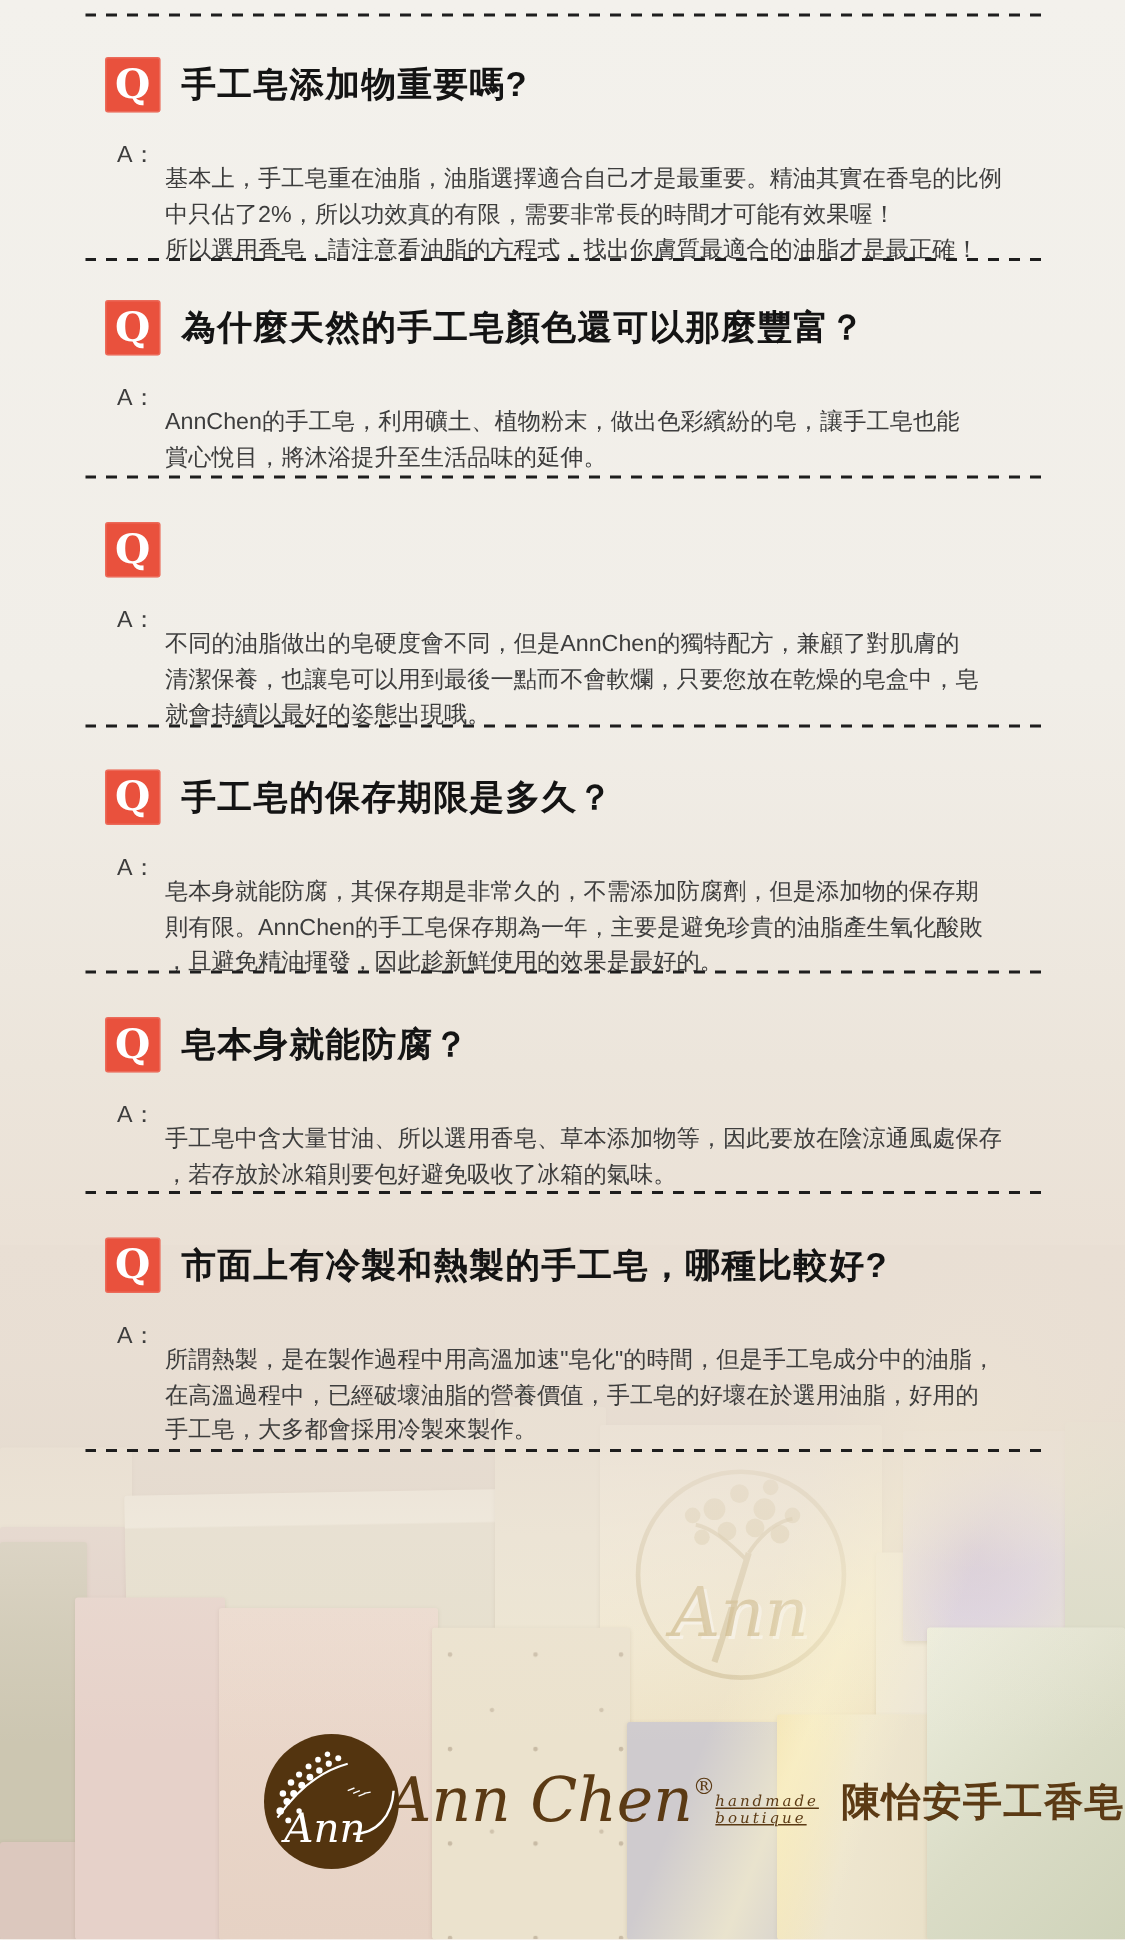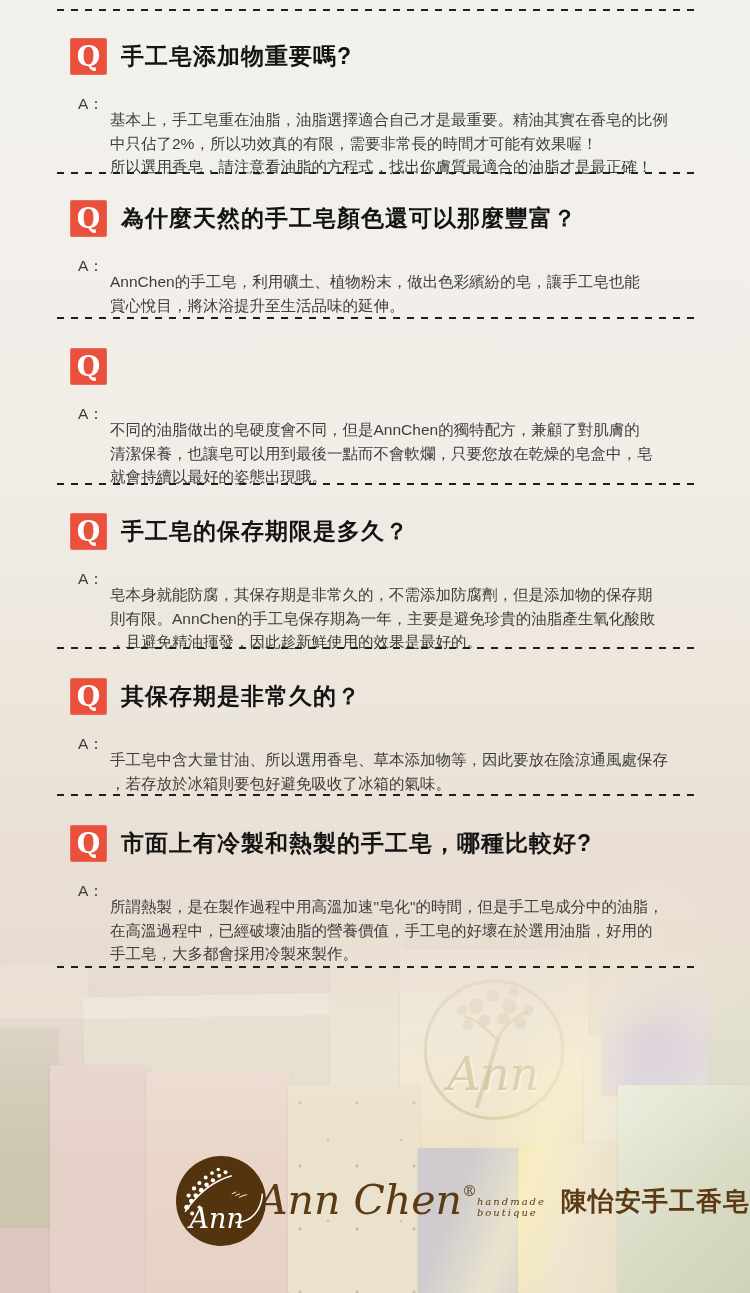--- a/index.html
+++ b/index.html
@@ -76,21 +76,21 @@
                    rgba(236,227,217,.5) 42%,rgba(240,232,222,.2) 56%,rgba(255,255,255,0) 72%);}
 
   
   .brand{position:absolute;left:176px;top:1156px;display:flex;align-items:center;z-index:6;}
   .logo-circle{width:90px;height:90px;flex:0 0 90px;margin-right:-8px;position:relative;z-index:2;}
   .wordmark-block{display:flex;flex-direction:row;align-items:center;}
   .wordmark{font-family:"DejaVu Serif",serif;font-style:italic;font-size:41px;line-height:1.1;
             color:var(--brand-brown);white-space:nowrap;}
   .reg{font-size:15px;vertical-align:18px;font-style:normal;}
   .brand-sub{font-family:"DejaVu Serif",serif;font-style:italic;font-size:10px;letter-spacing:2px;
-             color:var(--brand-brown);margin-top:12px;}
+             color:var(--brand-brown);margin-top:12px;text-decoration:underline;}
   .brand-cjk{font-size:26px;font-weight:bold;color:var(--brand-brown);margin-left:12px;
              letter-spacing:1px;white-space:nowrap;}
 </style>
 </head>
 <body>
 
 <div class="page">
 
   <div class="photo">
     <div class="soap tA1"></div>
@@ -194,21 +194,21 @@
       <span class="a-label">A：</span>
       <div class="a-text">皂本身就能防腐，其保存期是非常久的，不需添加防腐劑，但是添加物的保存期
 則有限。AnnChen的手工皂保存期為一年，主要是避免珍貴的油脂產生氧化酸敗
 ，且避免精油揮發，因此趁新鮮使用的效果是最好的。</div>
     </div>
   </section>
 
   <section class="faq" style="top:678px">
     <div class="q-row">
       <div class="q-badge">Q</div>
-      <h2 class="q-title">其保存期是非常久的？</h2>
+      <h2 class="q-title">皂本身就能防腐？</h2>
     </div>
     <div class="answer">
       <span class="a-label">A：</span>
       <div class="a-text">手工皂中含大量甘油、所以選用香皂、草本添加物等，因此要放在陰涼通風處保存
 ，若存放於冰箱則要包好避免吸收了冰箱的氣味。</div>
     </div>
   </section>
 
   <section class="faq" style="top:825px">
     <div class="q-row">

